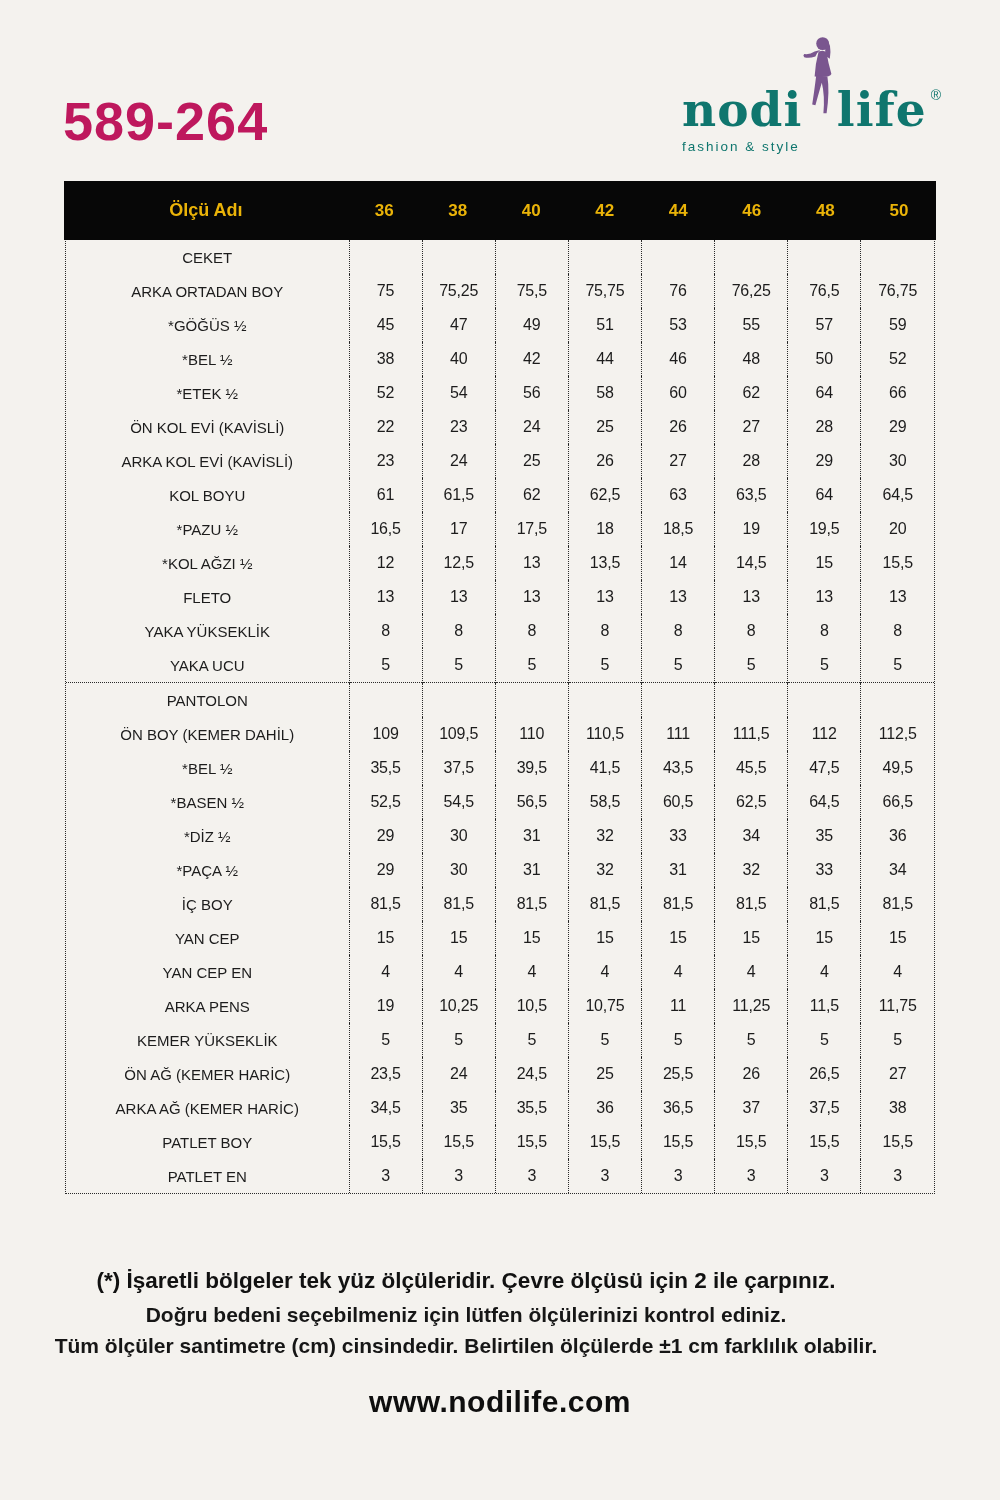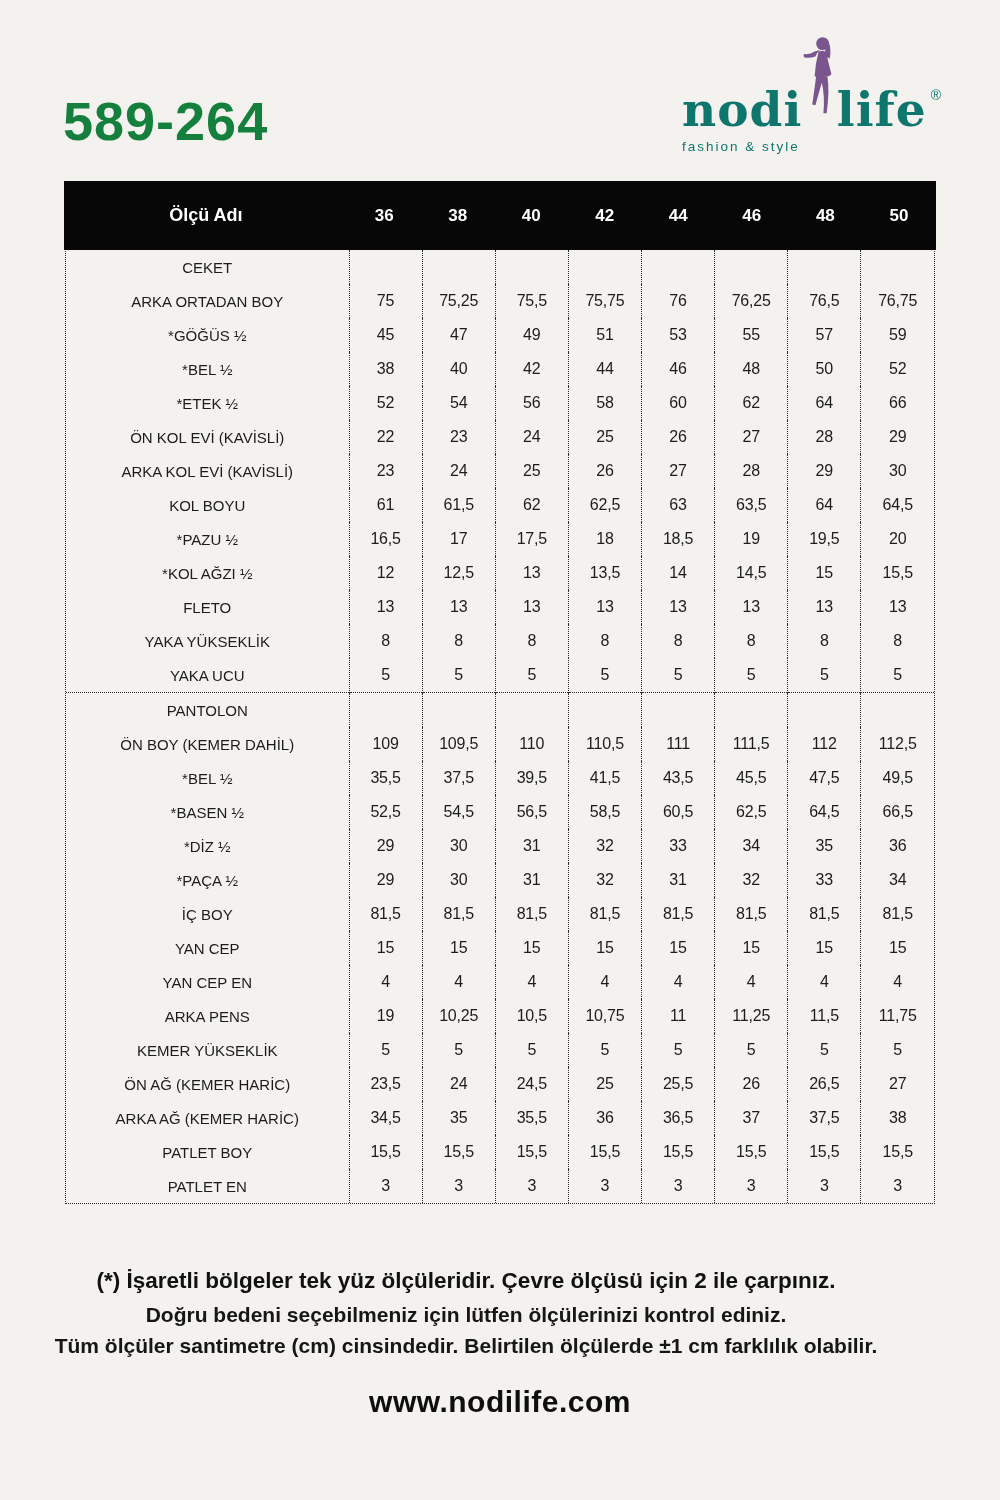--- a/index.html
+++ b/index.html
@@ -7,21 +7,21 @@
     width:1000px;height:1500px;position:relative;
     background:#f4f2ee;
     font-family:"Liberation Sans", sans-serif;
     color:#1b1b1b;
     overflow:hidden;
   }
   
   .product-code{
     position:absolute;left:63px;top:90px;
     font-size:54px;font-weight:800;letter-spacing:1px;
-    color:#15803d;
+    color:#be185d;
   }
   .logo{
     position:absolute;right:58px;top:76px;width:260px;
     color:#0f766e;
   }
   .logo-row{
     display:flex;align-items:baseline;justify-content:flex-end;
     font-family:"DejaVu Serif","Liberation Serif",serif;
     font-weight:700;font-size:47px;line-height:1;letter-spacing:1px;
   }
@@ -32,23 +32,23 @@
     font-family:"Liberation Sans",sans-serif;
     font-size:13.5px;letter-spacing:2px;margin-top:6px;padding-right:16px;
   }
   
   .table-wrap{
     position:absolute;left:65px;top:181px;width:870px;
     border:1.6px dotted #2a2a2a;border-top:none;
     box-sizing:border-box;
   }
   .header-bar{
-    background:#070707;height:69px;margin:0 -1.6px;
+    background:#070707;height:59px;margin:0 -1.6px;
     display:flex;align-items:center;
-    color:#ffffff;font-weight:700;
+    color:#eab308;font-weight:700;
   }
   .hc-label{width:283px;text-align:center;font-size:18px;}
   .hc{flex:1;text-align:center;font-size:17px;}
   table.size-table{
     width:100%;border-collapse:collapse;table-layout:fixed;
   }
   table.size-table td{
     height:34px;text-align:center;vertical-align:middle;
     font-size:16px;color:#1c1c1c;padding:0;
     letter-spacing:-0.2px;

